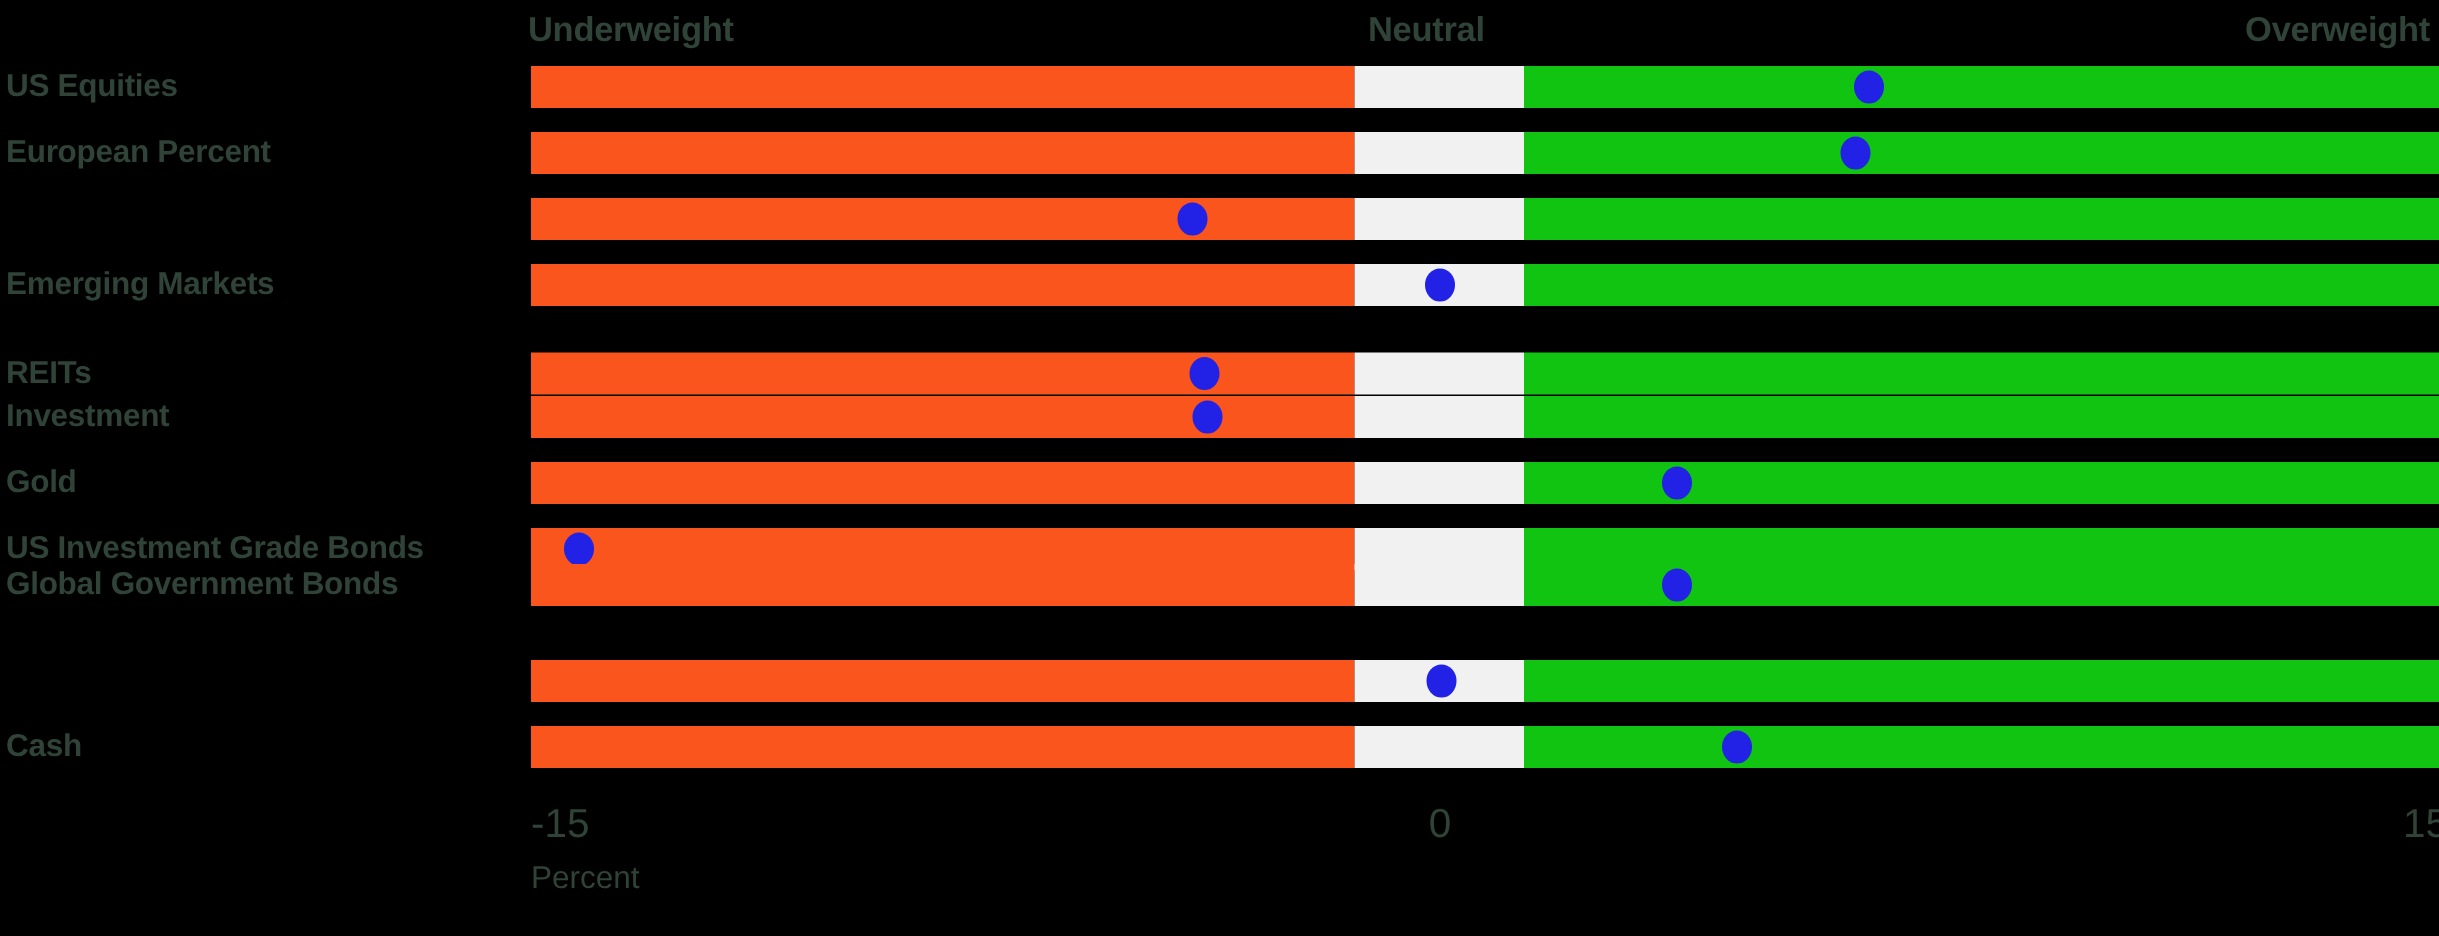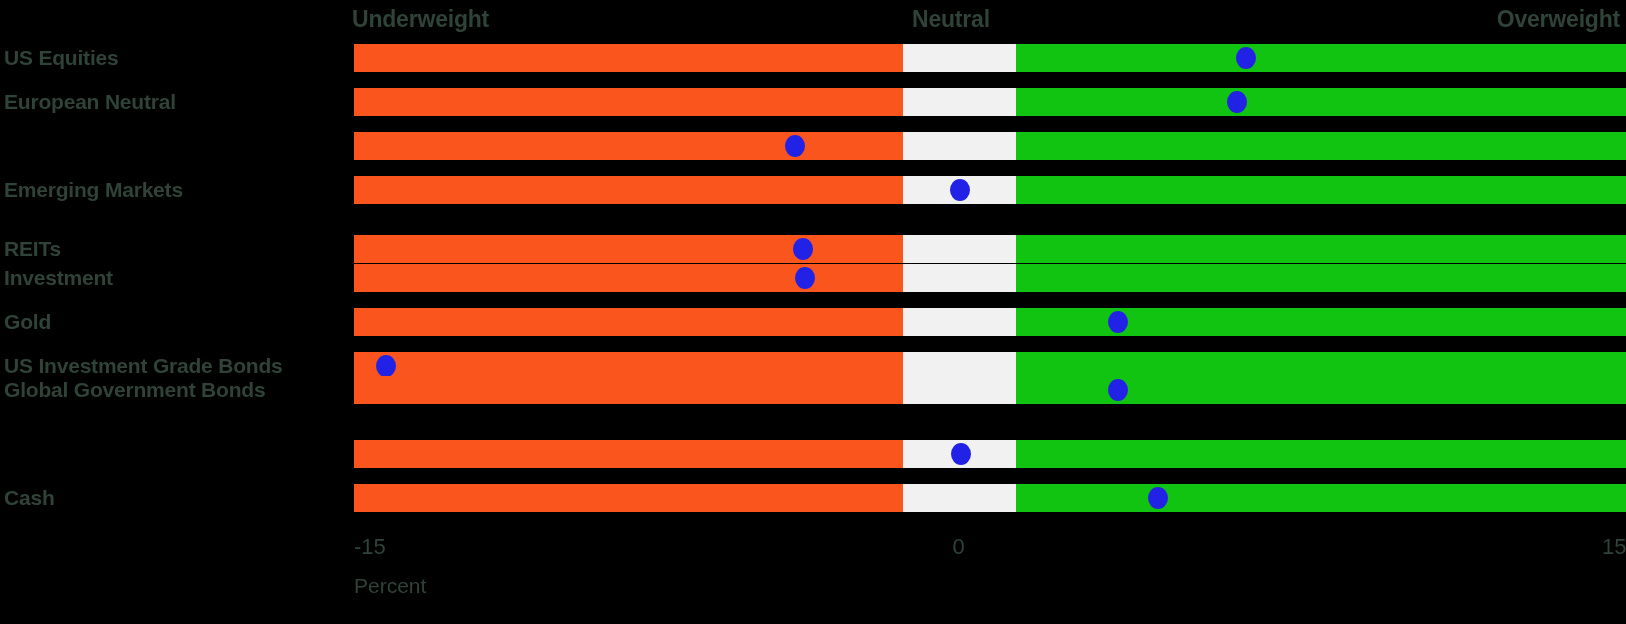--- a/index.html
+++ b/index.html
@@ -68,21 +68,21 @@
     width: 20px;
     height: 22px;
     border-radius: 50%;
     background: #2222e6;
     top: 50%;
     transform: translate(-50%, -50%);
   }
 
   .axis-tick {
     position: absolute;
-    font-size: 22px;
+    font-size: 27px;
     color: #2f4338;
     white-space: nowrap;
   }
   #axis-label-x {
     position: absolute;
     font-size: 21px;
     color: #2f4338;
     left: 354px;
     top: 574px;
     white-space: nowrap;
@@ -101,21 +101,21 @@
       <div class="row" style="top: 44px;">
         <div class="row-label">US Equities</div>
         <div class="track" style="left: 354px; width: 1272px;">
           <div class="seg seg-under" style="left: 0px; width: 549px; background: rgb(249, 85, 28);"></div>
           <div class="seg seg-neutral" style="left: 549px; width: 113px; background: rgb(240, 241, 240);"></div>
           <div class="seg seg-over" style="left: 662px; width: 610px; background: rgb(17, 196, 17);"></div>
           <div class="dot" style="left: 892px; background: rgb(34, 34, 230);"></div>
         </div>
       </div>
       <div class="row" style="top: 88px;">
-        <div class="row-label">European Neutral</div>
+        <div class="row-label">European Percent</div>
         <div class="track" style="left: 354px; width: 1272px;">
           <div class="seg seg-under" style="left: 0px; width: 549px; background: rgb(249, 85, 28);"></div>
           <div class="seg seg-neutral" style="left: 549px; width: 113px; background: rgb(240, 241, 240);"></div>
           <div class="seg seg-over" style="left: 662px; width: 610px; background: rgb(17, 196, 17);"></div>
           <div class="dot" style="left: 883px; background: rgb(34, 34, 230);"></div>
         </div>
       </div>
       <div class="row" style="top: 132px;">
         <div class="track" style="left: 354px; width: 1272px;">
           <div class="seg seg-under" style="left: 0px; width: 549px; background: rgb(249, 85, 28);"></div>

